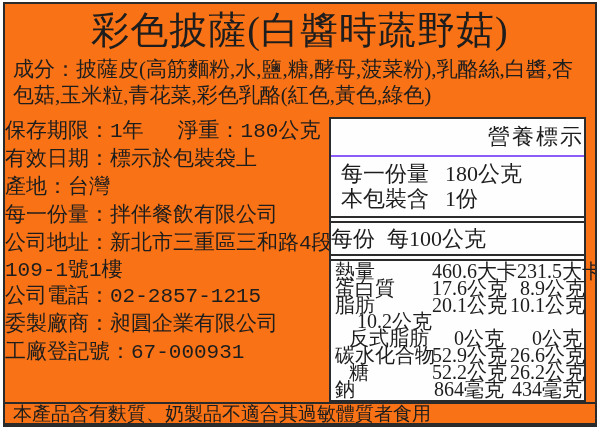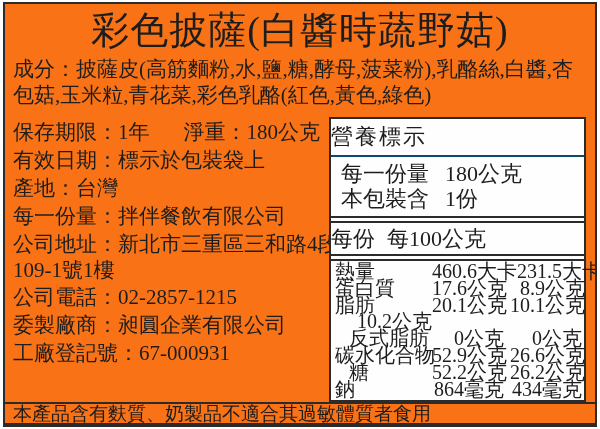--- a/index.html
+++ b/index.html
@@ -22,35 +22,35 @@
   .ingredients{
     font-size:21px;line-height:26px;
     margin:2px 6px 0 8px;
   }
   .middle{
     flex:1;display:flex;margin-top:4px;
     border-bottom:2px solid #2b2b2b;
     position:relative;min-height:0;
   }
   .info-col{
-    flex:1;padding:6px 0 0 8px;font-size:21px;min-width:0;
+    flex:1;padding:6px 0 0 0;font-size:21px;min-width:0;font-family:Liberation Mono, monospace;
   }
   .info-row{line-height:28px;white-space:nowrap;}
   .info-row .pair2{margin-left:34px;}
   .addr-line2{line-height:25px;}
   
   .nut-box{
     width:257px;margin:5px 9px 0 0;box-sizing:border-box;
     border:2px solid #2b2b2b;border-bottom-width:2px;
     display:flex;flex-direction:column;align-self:stretch;
     background:#fefefe;
   }
   .nut-title{
-    text-align:left;font-size:22px;line-height:36px;height:36px;
-    border-bottom:2px solid #0c4a6e;letter-spacing:2px;
+    text-align:right;font-size:22px;line-height:36px;height:36px;
+    border-bottom:2px solid #8b5cf6;letter-spacing:2px;
   }
   .nut-serving{padding:4px 4px 5px 10px;font-size:22px;}
   .nut-serving .srow{line-height:25px;white-space:nowrap;}
   .nut-serving .sval{margin-left:16px;}
   .dbl-rule{height:3px;border-top:2px solid #2b2b2b;border-bottom:2px solid #2b2b2b;}
   .nut-colhead{
     text-align:left;font-size:22px;line-height:31px;height:31px;
     padding-right:4px;white-space:nowrap;
   }
   .nut-colhead .h1{margin-right:12px;}

